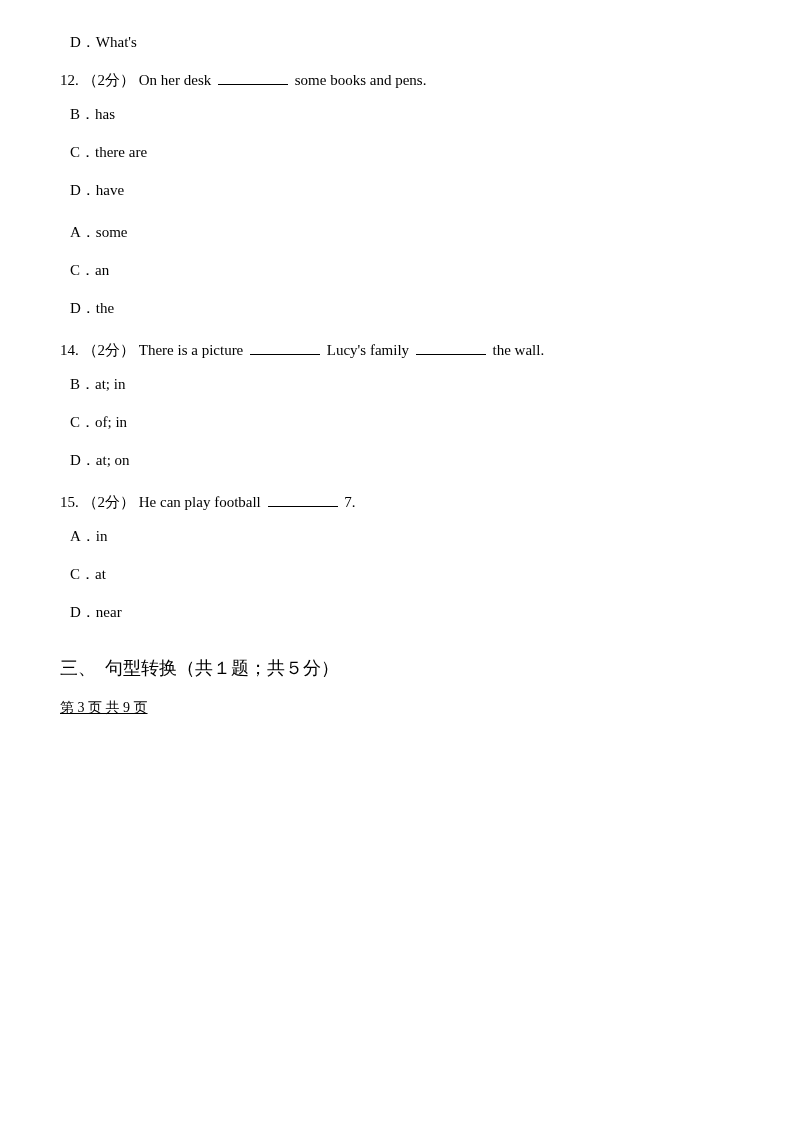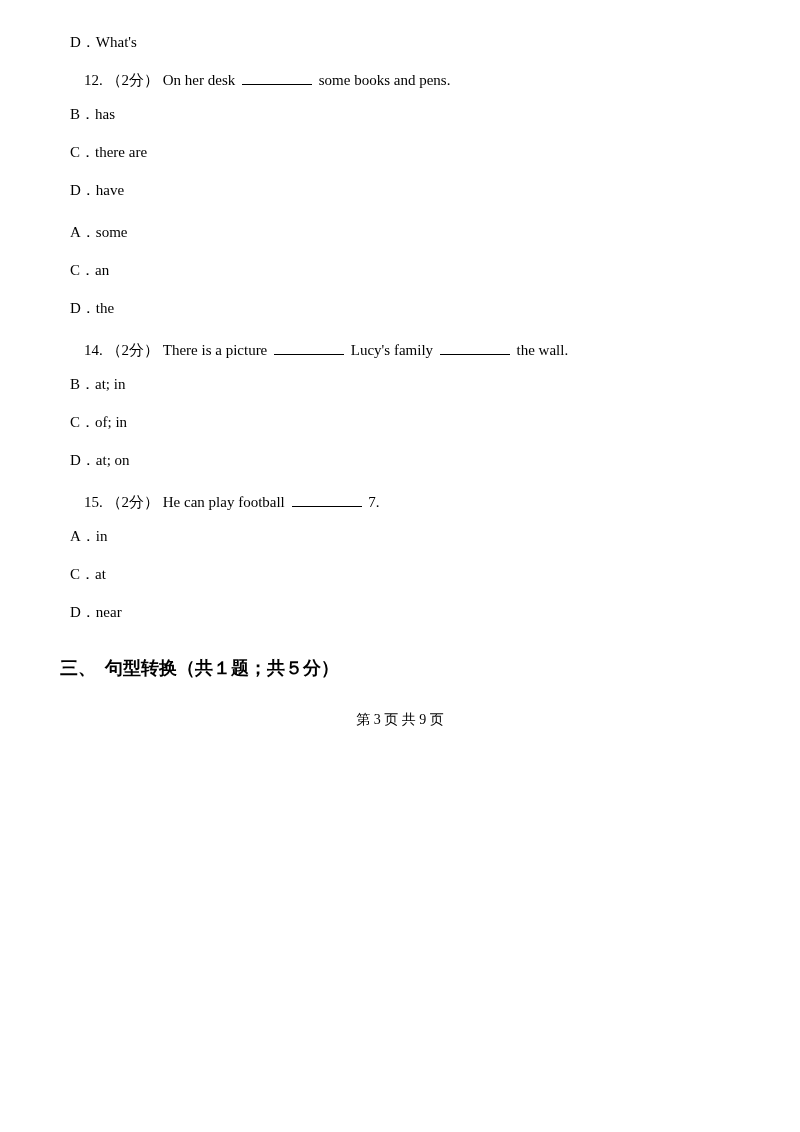--- a/index.html
+++ b/index.html
@@ -15,36 +15,35 @@
       font-size: 15px;
       color: #000000;
       padding: 30px 60px;
       line-height: 1.6;
     }
     .question-block {
       margin-bottom: 18px;
     }
     .question-text {
       margin-bottom: 10px;
-      margin-left: 24px;
     }
     .option {
       margin-bottom: 14px;
       padding-left: 10px;
     }
     .section-header {
       font-size: 18px;
-      font-weight: bold;
+      font-weight: normal;
       margin-top: 30px;
       margin-bottom: 10px;
     }
     .page-number {
-      text-align: center;
-      margin-top: 26px;
+      margin-top: 14px;
       font-size: 14px;
+      text-decoration: underline;
     }
     .blank {
       display: inline-block;
       width: 70px;
       border-bottom: 1px solid #000;
       margin: 0 3px;
     }
   </style>
 </head>
 <body>

